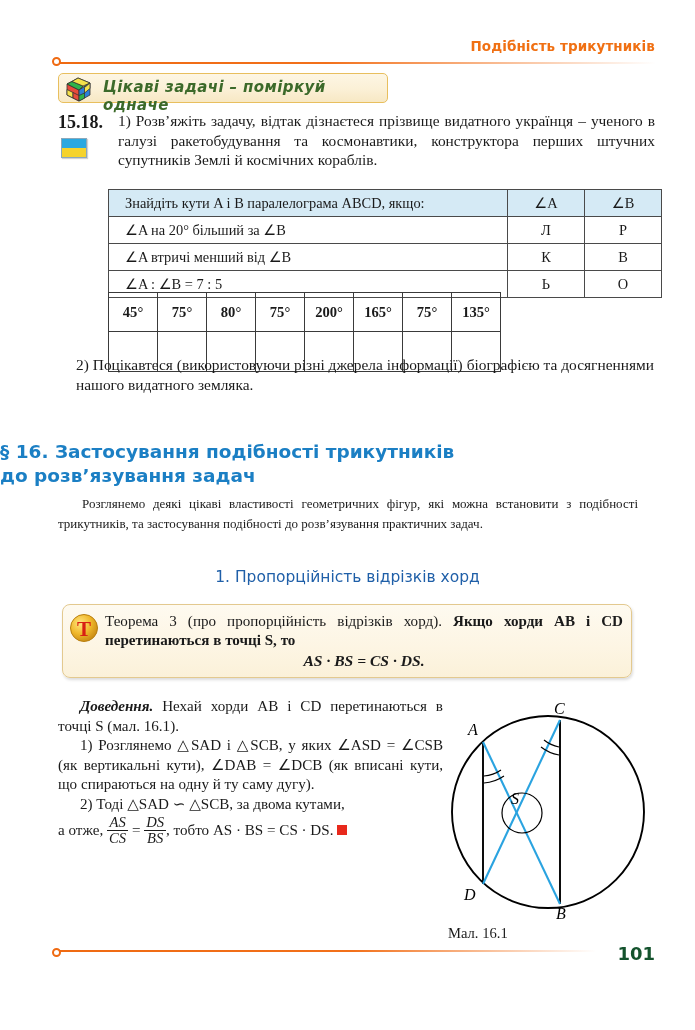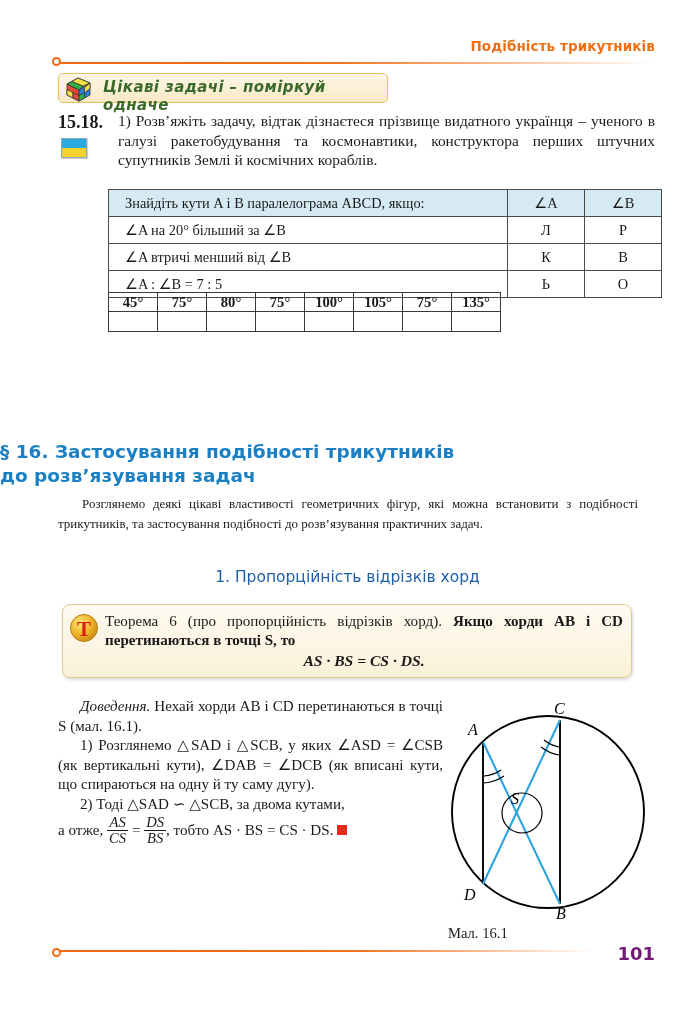--- a/index.html
+++ b/index.html
@@ -141,21 +141,21 @@
     top: 292px;
     border-collapse: collapse;
     font-size: 14.6px;
     font-weight: bold;
   }
   .tbl2 td {
     border: 1px solid #3a3a3a;
     width: 48px;
     height: 18px;
     text-align: center;
-    padding: 0 0;
+    padding: 10px 0;
   }
   .tbl2 tr.blank td { height: 19px; }
 
   .ex-part2 {
     position: absolute;
     left: 76px;
     top: 355px;
     width: 578px;
     font-size: 15.4px;
     line-height: 19.5px;
@@ -229,21 +229,21 @@
     position: absolute;
     left: 42px;
     top: 47px;
     width: 518px;
     text-align: center;
     font-weight: bold;
     font-style: italic;
     font-size: 15.6px;
   }
   .b { font-weight: bold; }
-  .bi { font-weight: normal; font-style: italic; }
+  .bi { font-weight: bold; font-style: italic; }
 
   
   .proof {
     position: absolute;
     left: 58px;
     top: 697px;
     width: 385px;
     font-size: 15.1px;
     line-height: 19.6px;
     text-align: justify;
@@ -306,21 +306,21 @@
     background: #fff;
     box-sizing: border-box;
   }
   .pageno {
     position: absolute;
     bottom: 52px;
     right: 40px;
     font-family: "DejaVu Sans", sans-serif;
     font-weight: bold;
     font-size: 18px;
-    color: #701a75;
+    color: #14532d;
   }
 </style>
 </head>
 <body>
 
 <div class="page">
 
   <div class="runhead">Подібність трикутників</div>
   <div class="head-rule"></div>
   <div class="head-dot"></div>
@@ -374,38 +374,39 @@
   </tbody>
     </table>
 
   <table class="tbl2">
     <tbody>
         <tr>
       <td>45°</td>
       <td>75°</td>
       <td>80°</td>
       <td>75°</td>
-      <td>100°</td>
-      <td>105°</td>
+      <td>200°</td>
+      <td>165°</td>
       <td>75°</td>
       <td>135°</td>
     </tr>
     <tr class="blank">
       <td></td>
       <td></td>
       <td></td>
       <td></td>
       <td></td>
       <td></td>
       <td></td>
       <td></td>
     </tr>
   </tbody>
     </table>
 
+  <div class="ex-part2">2) Поцікавтеся (використовуючи різні джерела інформації) біографією та досягненнями нашого видатного земляка.</div>
 
   <div class="sec-title">
     <div>§ 16. Застосування подібності трикутників</div>
     <div>до розв’язування задач</div>
   </div>
   <div class="intro">Розглянемо деякі цікаві властивості геометричних фігур, які можна встановити з подібності трикутників, та застосування подібності до розв’язування практичних задач.</div>
   <div class="sub-title">1. Пропорційність відрізків хорд</div>
 
   <div class="thm-box">
     <svg class="thm-icon" viewBox="0 0 30 30">
@@ -413,21 +414,21 @@
         <radialGradient id="gT" cx="36%" cy="32%" r="72%">
           <stop offset="0%" stop-color="#ffe680"></stop>
           <stop offset="55%" stop-color="#f0b82c"></stop>
           <stop offset="100%" stop-color="#c98a12"></stop>
         </radialGradient>
       </defs>
       <circle cx="15" cy="15" r="13.5" fill="url(#gT)" stroke="#b97f10" stroke-width="1"></circle>
       <text x="15" y="23" text-anchor="middle" font-family="Liberation Serif, serif" font-size="21" font-weight="bold" fill="#d81f14">T</text>
     </svg>
     <div class="thm-text">
-      <span>Теорема 6 (про пропорційність відрізків хорд).</span>
+      <span>Теорема 3 (про пропорційність відрізків хорд).</span>
       <span class="b">Якщо хорди AB і CD перетинаються в точці S, то</span>
     </div>
     <div class="thm-formula">AS · BS = CS · DS.</div>
   </div>
 
   <div class="proof">
     <p class="indent">
       <span class="bi">Доведення.</span>
       <span>Нехай хорди AB і CD перетинаються в точці S (мал. 16.1).</span>
     </p>

